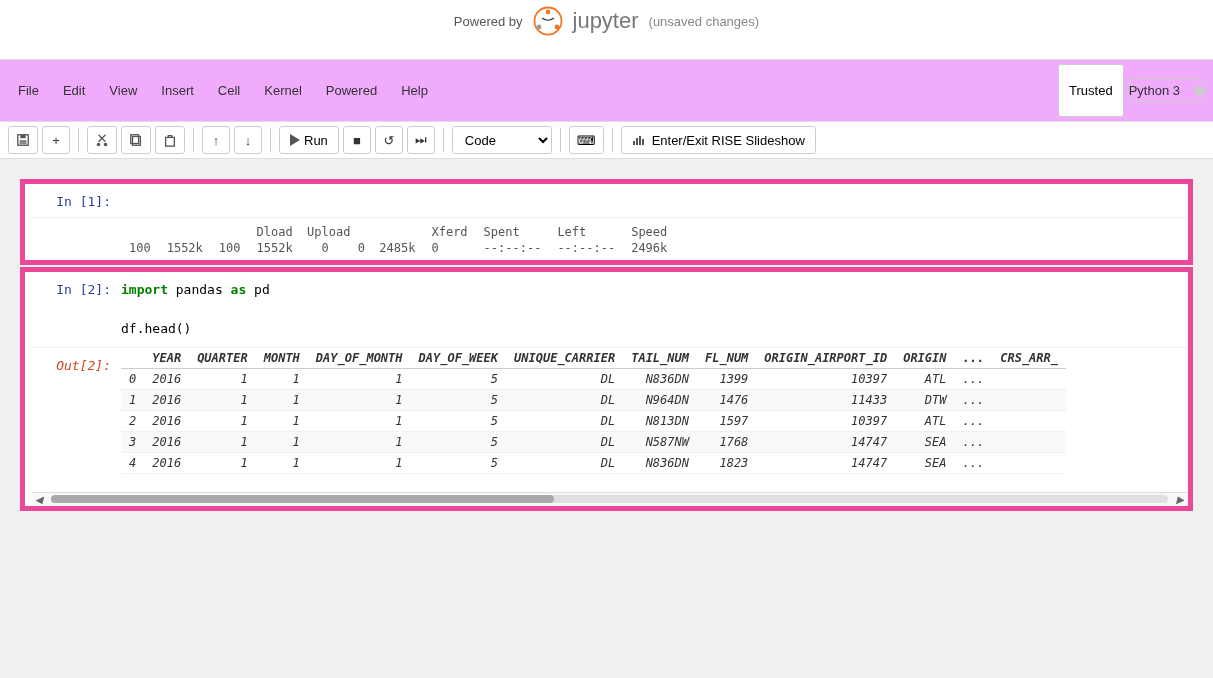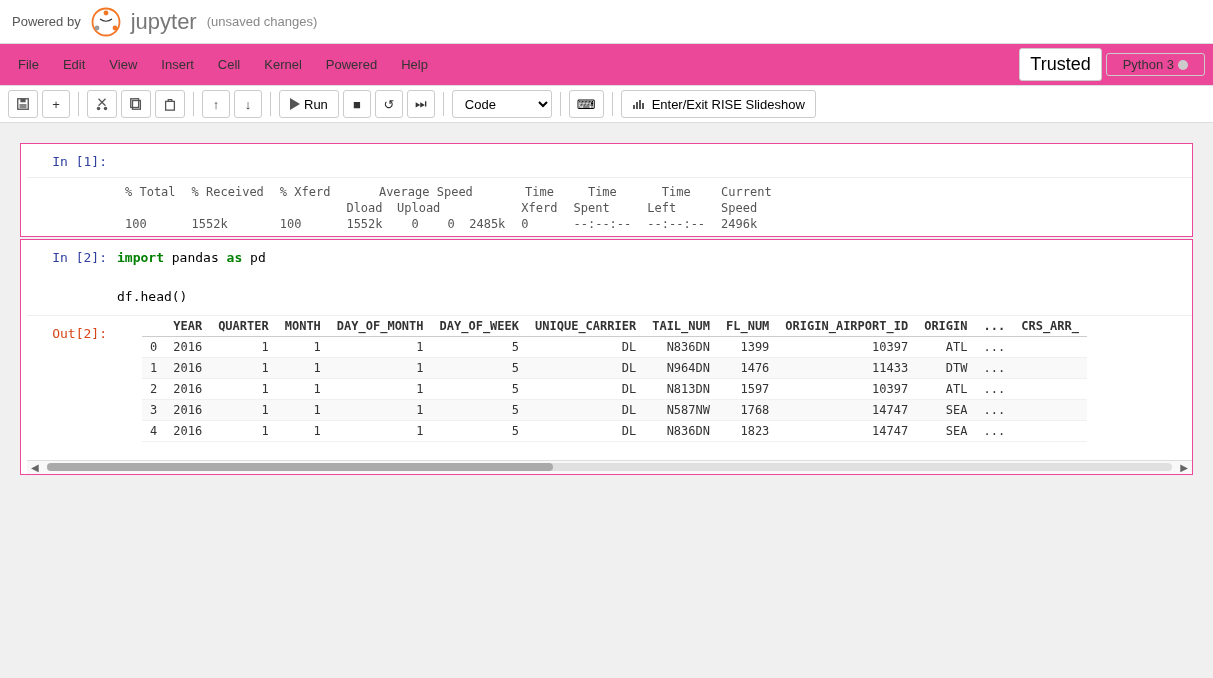--- a/index.html
+++ b/index.html
@@ -1,45 +1,45 @@
 <!DOCTYPE html>
 <html><head>
   <meta charset="utf-8">
   <style>
     * { box-sizing: border-box; margin: 0; padding: 0; }
     body { font-family: Arial, sans-serif; font-size: 13px; background: #f0f0f0; color: #333; }
 
     
     #topbar {
       display: flex; align-items: center; justify-content: space-between;
-      background: #fff; border-bottom: 1px solid #ddd; padding: 6px 12px; height: 44px;
+      background: #fff; border-bottom: 1px solid #ddd; padding: 6px 12px; height: 60px; flex-direction: column;
     }
     #topbar-left { display: flex; align-items: center; gap: 10px; }
     #topbar-right { display: flex; align-items: center; gap: 10px; }
     .ml-notebooks-btn {
       background: #fff; border: 1px solid #ccc; border-radius: 4px;
       padding: 5px 12px; font-size: 13px; cursor: pointer; color: #333;
     }
 
     
     #menubar {
-      display: flex; align-items: center; background: #ec4899;
+      display: flex; align-items: center; background: #f0abfc;
       border-bottom: 1px solid #ddd; padding: 4px 8px; gap: 4px;
     }
     .menu-item {
       padding: 4px 10px; font-size: 13px; cursor: pointer; border-radius: 3px; color: #333;
     }
     .trusted-btn {
       margin-left: auto; background: #fff; border: 1px solid #ccc;
-      border-radius: 3px; padding: 5px 10px; font-size: 18px; cursor: pointer;
+      border-radius: 3px; padding: 18px 10px; font-size: 13px; cursor: pointer;
     }
     .kernel-info {
-      display: flex; align-items: center; gap: 4px;
+      display: flex; align-items: center; gap: 14px;
       font-size: 13px; color: #333; border: 1px solid #ccc;
-      border-radius: 3px; padding: 3px 16px;
+      border-radius: 3px; padding: 3px 0;
     }
     .kernel-dot { width: 10px; height: 10px; border-radius: 50%; background: #ccc; display: inline-block; }
 
     
     #toolbar {
       display: flex; align-items: center; background: #fff;
       border-bottom: 1px solid #ddd; padding: 4px 8px; gap: 4px;
     }
     .toolbar-btn {
       background: #fff; border: 1px solid #ccc; border-radius: 3px;
@@ -100,21 +100,21 @@
       width: 100%; height: 8px; background: #e0e0e0; margin: 0 20px; border-radius: 4px; position: relative;
     }
     .scroll-thumb { 
       width: 45%; height: 8px; background: #aaa; border-radius: 4px; position: absolute; left: 0;
     }
     .scroll-arrow-left { position: absolute; left: 4px; font-size: 10px; cursor: pointer; color: #666; }
     .scroll-arrow-right { position: absolute; right: 4px; font-size: 10px; cursor: pointer; color: #666; }
 
     .rows-info { font-size: 12px; font-family: monospace; color: #555; margin: 4px 0; }
 
-    .cell-outer { background: #fff; border: 1px solid #ec4899; margin-bottom: 0; }
+    .cell-outer { background: #fff; border: 5px solid #ec4899; margin-bottom: 0; }
   </style>
 </head>
 <body>
 
 <div id="topbar">
   <div id="topbar-left">
     <span style="font-size:13px; color:#555;">Powered by</span>
 
     <span style="display:flex;align-items:center;gap:4px;">
       <svg width="30" height="30" viewBox="0 0 100 100">
@@ -218,30 +218,20 @@
         <div class="cell-input-area">
           <div class="cell-prompt" style="color:#303F9F;">In [1]:</div>
         </div>
 
         <div style="border-top:1px solid #eee; padding:4px 0 4px 0;">
           <div style="display:flex;">
             <div style="min-width:90px;"></div>
             <div style="font-family:monospace;font-size:12px;color:#555;">
               <table class="curl-table">
                 <tbody>
-                    <tr>
-                  <td>% Total</td>
-                  <td>% Received</td>
-                  <td>% Xferd</td>
-                  <td style="text-align:center;">Average Speed</td>
-                  <td style="text-align:center;">Time</td>
-                  <td style="text-align:center;">Time</td>
-                  <td style="text-align:center;">Time</td>
-                  <td style="text-align:center;">Current</td>
-                </tr>
                 <tr>
                   <td></td>
                   <td></td>
                   <td></td>
                   <td>Dload&nbsp;&nbsp;Upload</td>
                   <td>Xferd</td>
                   <td>Spent</td>
                   <td>Left</td>
                   <td>Speed</td>
                 </tr>
@@ -270,24 +260,24 @@
       <div style="flex:1;">
         <div class="cell-input-area">
           <div class="cell-prompt" style="color:#303F9F;">In [2]:</div>
           <div class="cell-content">
             <div class="code-line"><span class="kw">import</span><span style="color:#000;"> pandas </span><span class="kw">as</span><span style="color:#000;"> pd</span></div>
             <div class="code-line">&nbsp;</div>
             <div class="code-line"><span style="color:#000;">df.head()</span></div>
           </div>
         </div>
 
-        <div style="border-top:1px solid #eee;">
+        <div style="border-top:1px solid #eee;font-style:italic;">
           <div style="display:flex;align-items:flex-start;">
             <div style="min-width:90px;text-align:right;padding-right:10px;color:#D84315;font-size:13px;font-family:monospace;padding-top:10px;">Out[2]:</div>
-            <div style="overflow-x:auto;flex:1;margin-left:25px;">
+            <div style="overflow-x:auto;flex:1;">
               <table class="output-table">
                 <thead>
                   <tr>
                     <th></th>
                     <th>YEAR</th>
                     <th>QUARTER</th>
                     <th>MONTH</th>
                     <th>DAY_OF_MONTH</th>
                     <th>DAY_OF_WEEK</th>
                     <th>UNIQUE_CARRIER</th>

